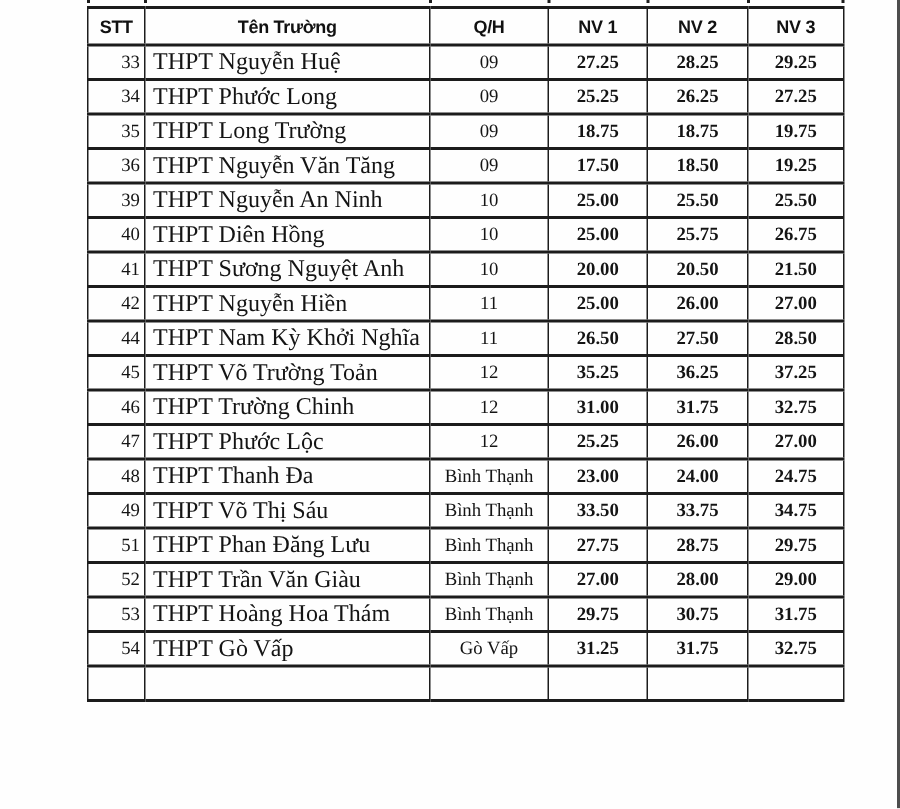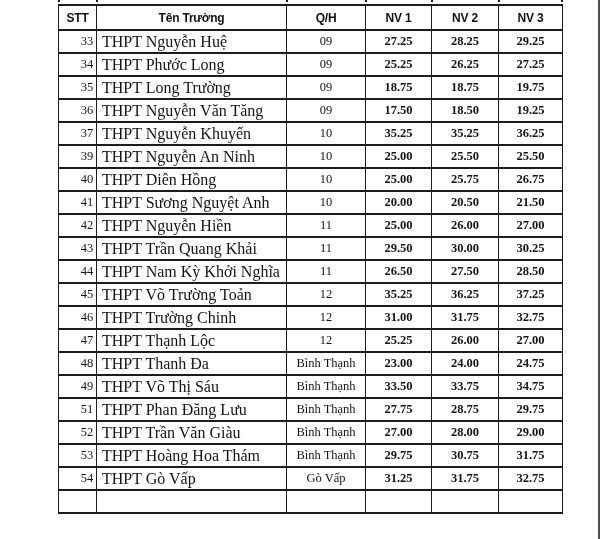--- a/index.html
+++ b/index.html
@@ -150,28 +150,20 @@
           </tr>
           <tr>
             <td class="c-stt">36</td>
             <td class="c-name">THPT Nguyễn Văn Tăng</td>
             <td class="c-qh">09</td>
             <td class="c-nv">17.50</td>
             <td class="c-nv">18.50</td>
             <td class="c-nv">19.25</td>
           </tr>
           <tr>
-            <td class="c-stt">37</td>
-            <td class="c-name">THPT Nguyễn Khuyến</td>
-            <td class="c-qh">10</td>
-            <td class="c-nv">35.25</td>
-            <td class="c-nv">35.25</td>
-            <td class="c-nv">36.25</td>
-          </tr>
-          <tr>
             <td class="c-stt">39</td>
             <td class="c-name">THPT Nguyễn An Ninh</td>
             <td class="c-qh">10</td>
             <td class="c-nv">25.00</td>
             <td class="c-nv">25.50</td>
             <td class="c-nv">25.50</td>
           </tr>
           <tr>
             <td class="c-stt">40</td>
             <td class="c-name">THPT Diên Hồng</td>
@@ -190,28 +182,20 @@
           </tr>
           <tr>
             <td class="c-stt">42</td>
             <td class="c-name">THPT Nguyễn Hiền</td>
             <td class="c-qh">11</td>
             <td class="c-nv">25.00</td>
             <td class="c-nv">26.00</td>
             <td class="c-nv">27.00</td>
           </tr>
           <tr>
-            <td class="c-stt">43</td>
-            <td class="c-name">THPT Trần Quang Khải</td>
-            <td class="c-qh">11</td>
-            <td class="c-nv">29.50</td>
-            <td class="c-nv">30.00</td>
-            <td class="c-nv">30.25</td>
-          </tr>
-          <tr>
             <td class="c-stt">44</td>
             <td class="c-name">THPT Nam Kỳ Khởi Nghĩa</td>
             <td class="c-qh">11</td>
             <td class="c-nv">26.50</td>
             <td class="c-nv">27.50</td>
             <td class="c-nv">28.50</td>
           </tr>
           <tr>
             <td class="c-stt">45</td>
             <td class="c-name">THPT Võ Trường Toản</td>
@@ -223,21 +207,21 @@
           <tr>
             <td class="c-stt">46</td>
             <td class="c-name">THPT Trường Chinh</td>
             <td class="c-qh">12</td>
             <td class="c-nv">31.00</td>
             <td class="c-nv">31.75</td>
             <td class="c-nv">32.75</td>
           </tr>
           <tr>
             <td class="c-stt">47</td>
-            <td class="c-name">THPT Thạnh Lộc</td>
+            <td class="c-name">THPT Phước Lộc</td>
             <td class="c-qh">12</td>
             <td class="c-nv">25.25</td>
             <td class="c-nv">26.00</td>
             <td class="c-nv">27.00</td>
           </tr>
           <tr>
             <td class="c-stt">48</td>
             <td class="c-name">THPT Thanh Đa</td>
             <td class="c-qh">Bình Thạnh</td>
             <td class="c-nv">23.00</td>

